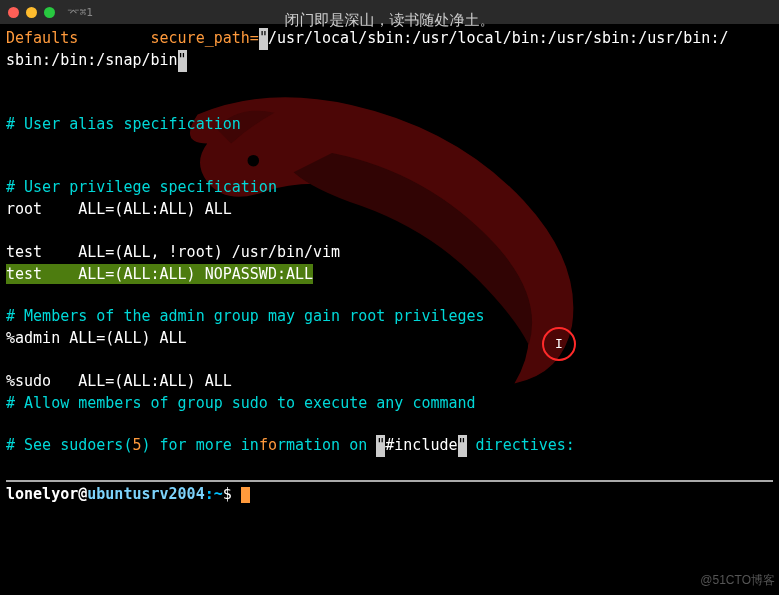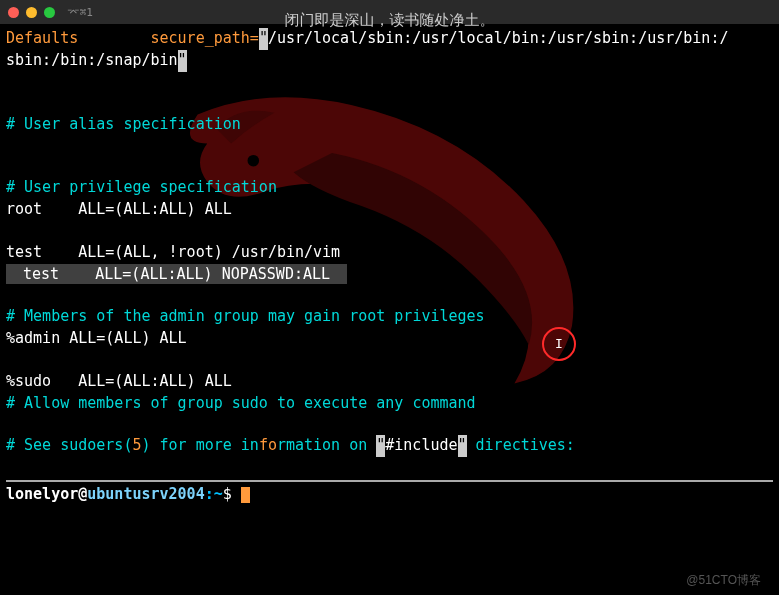--- a/index.html
+++ b/index.html
@@ -71,24 +71,24 @@
     .orange { color: #ff9a3c; }
     .white { color: #fff; }
     .hlq {
       background: #ccc;
       color: #000;
       display: inline-block;
       width: 9px;
       text-align: center;
     }
     .hl-line {
-      background: #404040;
+      background: #4d7c0f;
       color: #fff;
       display: inline;
-      padding: 1px 17px;
+      padding: 1px 0;
     }
     .divider {
       height: 2px;
       background: #aaa;
       margin-top: 2px;
     }
     .prompt-line {
       white-space: pre;
       padding-top: 2px;
     }
@@ -114,21 +114,21 @@
       z-index: 5;
       display: flex;
       align-items: center;
       justify-content: center;
       color: #fff;
       font-size: 13px;
       pointer-events: none;
     }
     .watermark {
       position: absolute;
-      right: 18px;
+      right: 4px;
       bottom: 6px;
       color: #555;
       font-size: 12px;
       font-family: -apple-system, sans-serif;
       z-index: 3;
     }
   </style>
 </head>
 <body>
 

